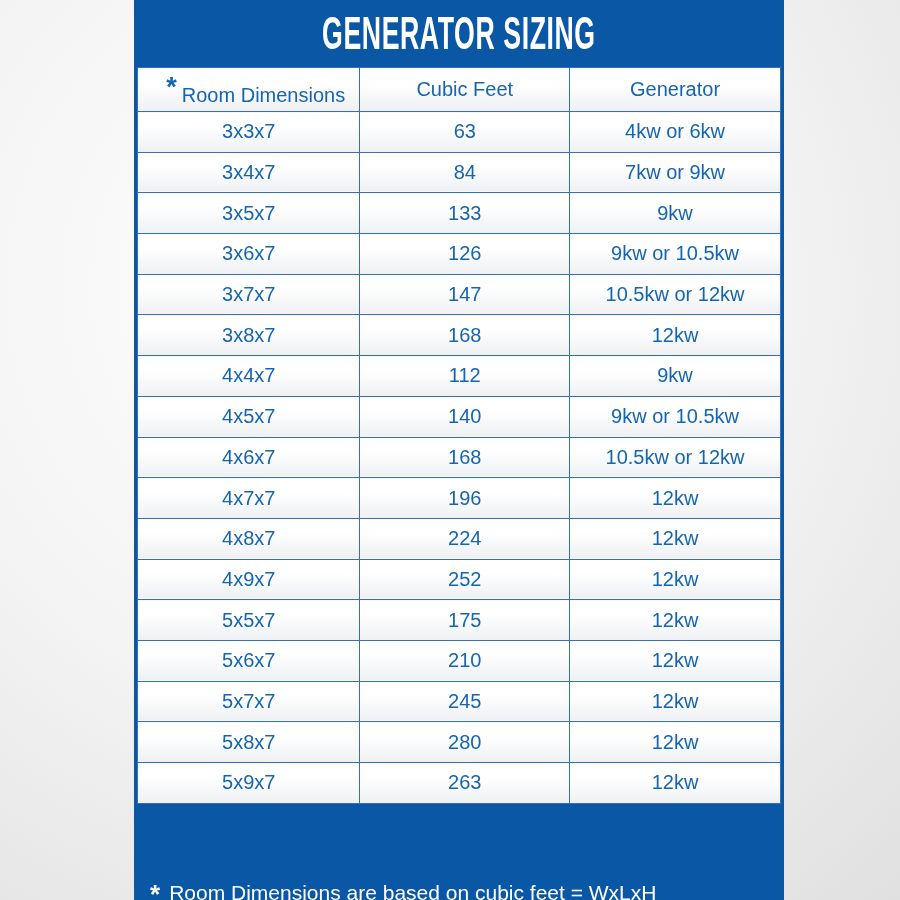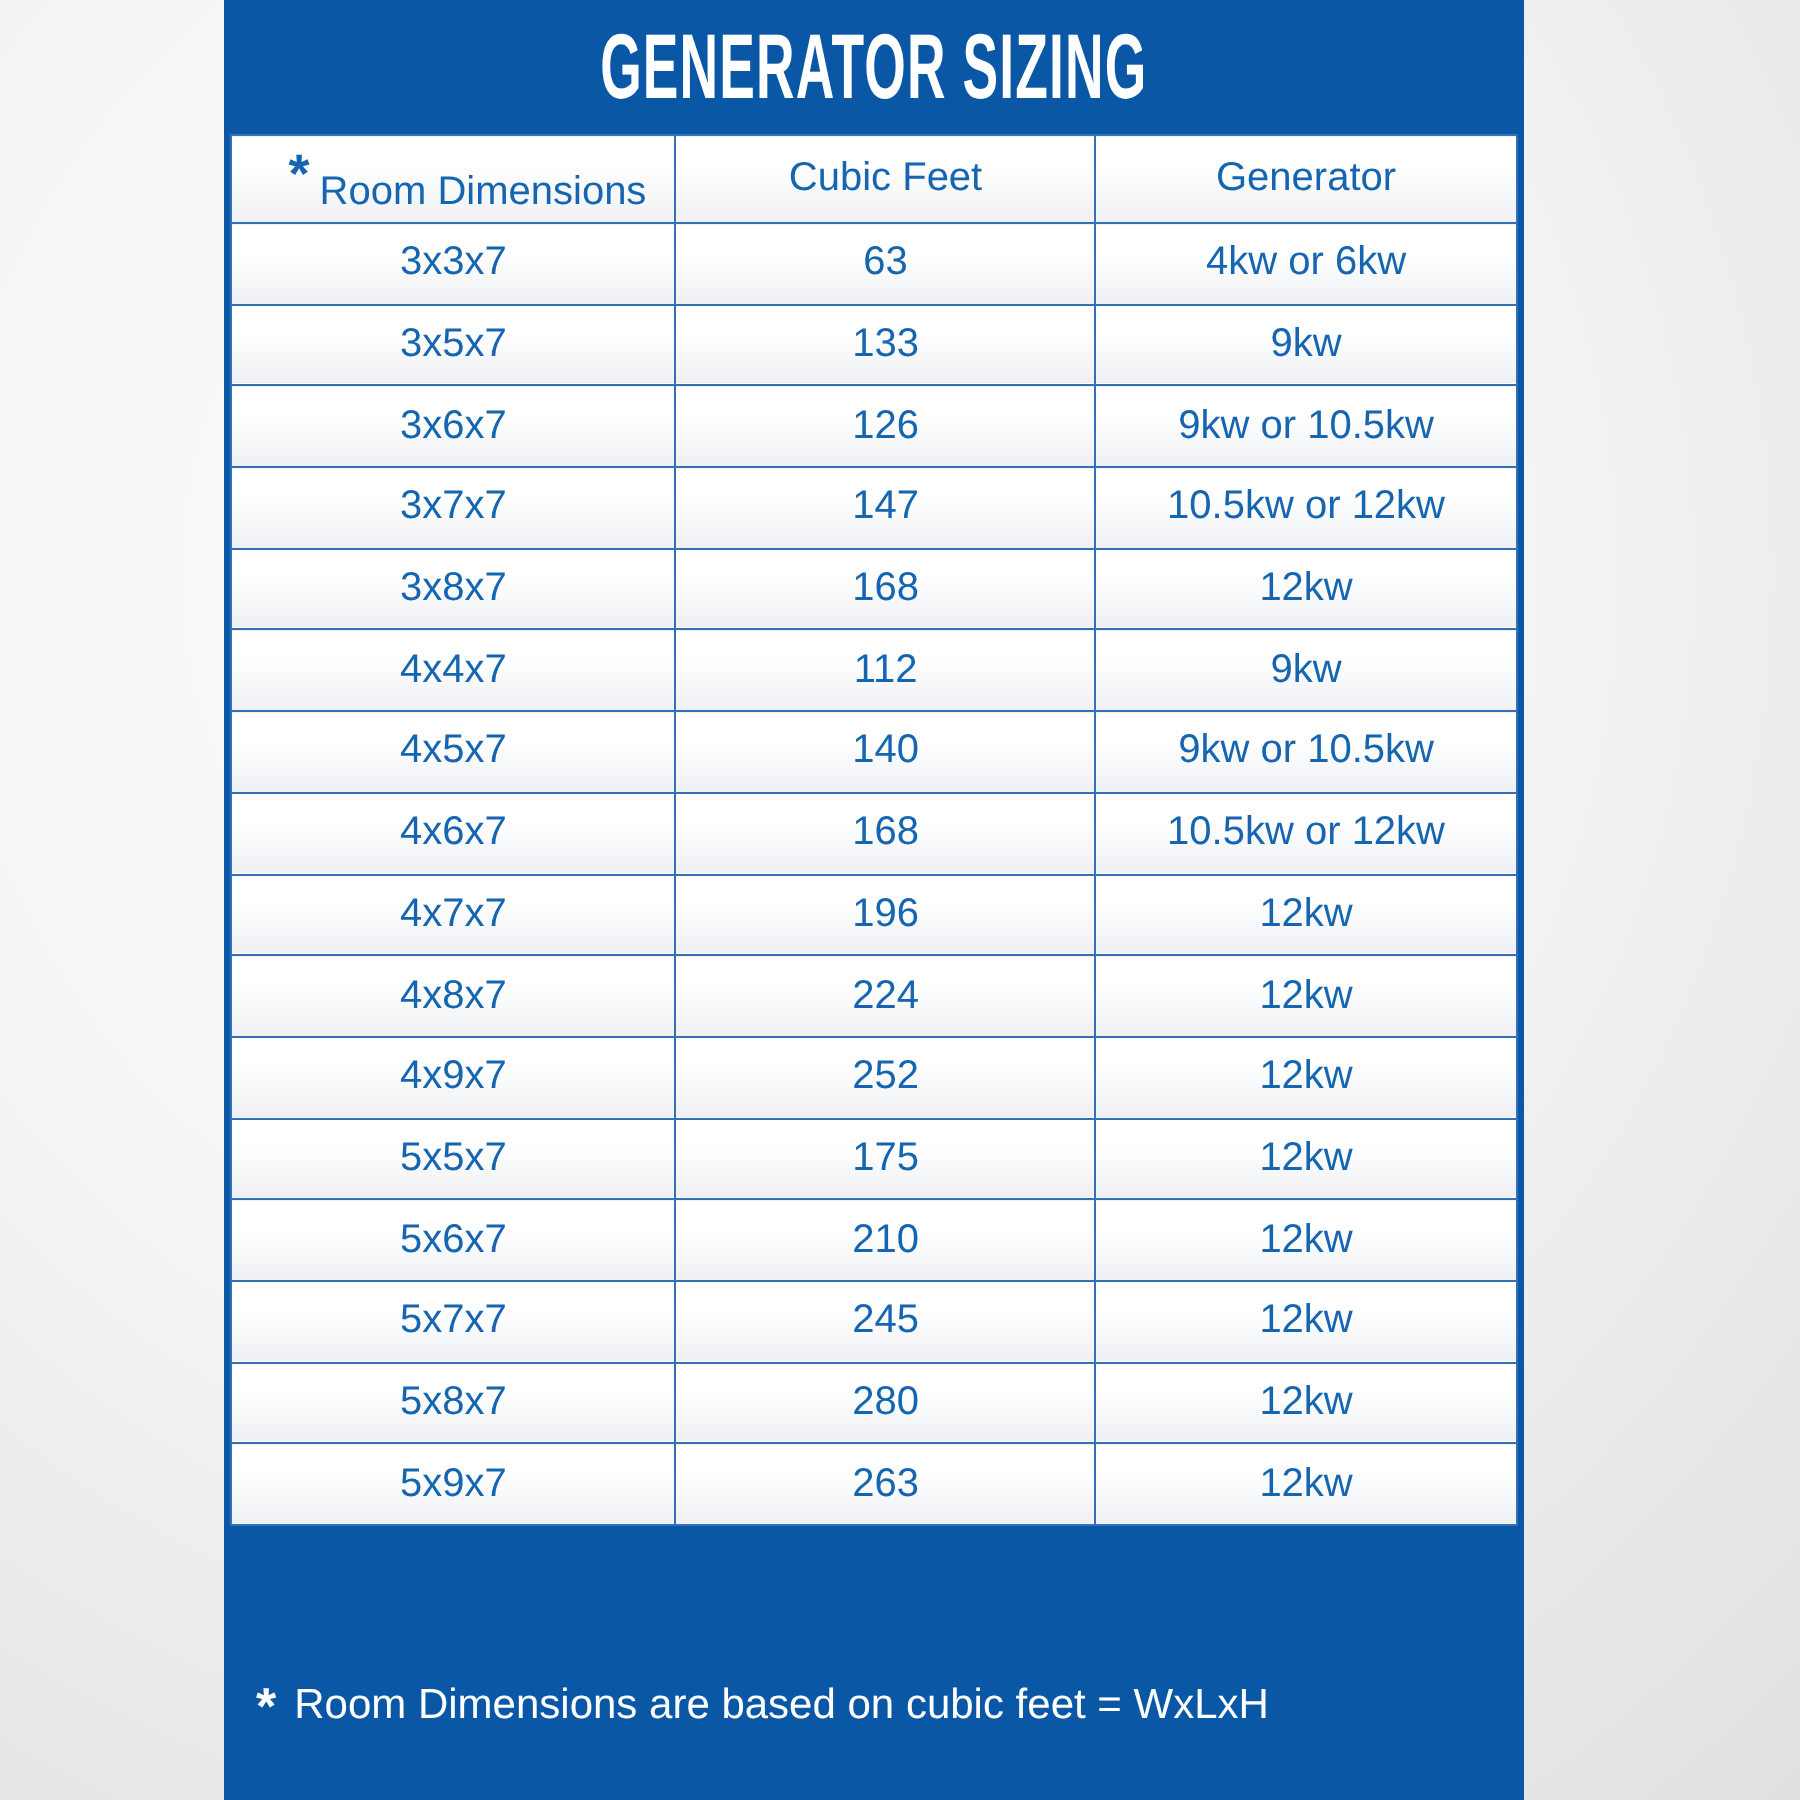--- a/index.html
+++ b/index.html
@@ -8,21 +8,21 @@
     --text-blue:#1565b0;
   }
   *{margin:0;padding:0;box-sizing:border-box;}
   html,body{width:900px;height:900px;overflow:hidden;}
   body{
     font-family:"Liberation Sans", sans-serif;
     background:radial-gradient(circle at 38% 32%, #ffffff 0%, #f4f4f4 50%, #e0e0e0 100%);
   }
   .stage{position:relative;width:900px;height:900px;}
   .panel{
-    position:absolute;left:112px;top:0;width:650px;height:900px;
+    position:absolute;left:134px;top:0;width:650px;height:900px;
     background:var(--panel-blue);
     display:flex;flex-direction:column;
   }
   .panel-title{
     height:67px;line-height:67px;text-align:center;color:#ffffff;white-space:nowrap;
   }
   .panel-title .condensed{
     display:inline-block;transform:scaleX(0.58);transform-origin:center;
     font-size:46px;font-weight:bold;letter-spacing:1px;
   }
@@ -77,20 +77,25 @@
           </th>
           <th>Cubic Feet</th>
           <th>Generator</th>
         </tr>
       </thead>
       <tbody id="table-body">
           <tr>
             <td>3x3x7</td>
             <td>63</td>
             <td>4kw or 6kw</td>
+          </tr>
+          <tr>
+            <td>3x4x7</td>
+            <td>84</td>
+            <td>7kw or 9kw</td>
           </tr>
           <tr>
             <td>3x5x7</td>
             <td>133</td>
             <td>9kw</td>
           </tr>
           <tr>
             <td>3x6x7</td>
             <td>126</td>
             <td>9kw or 10.5kw</td>

